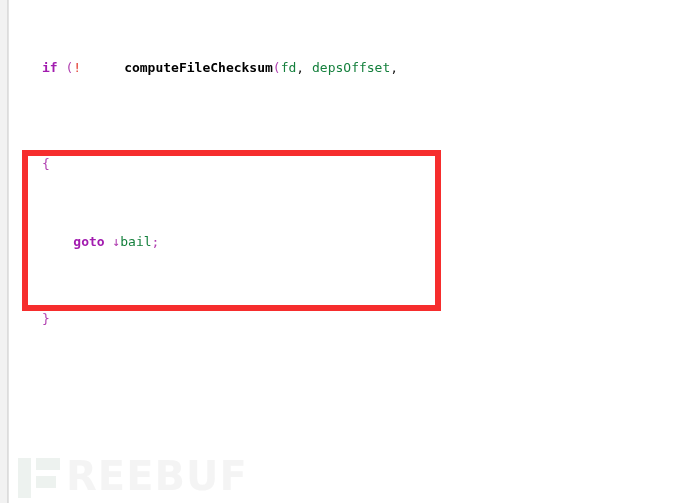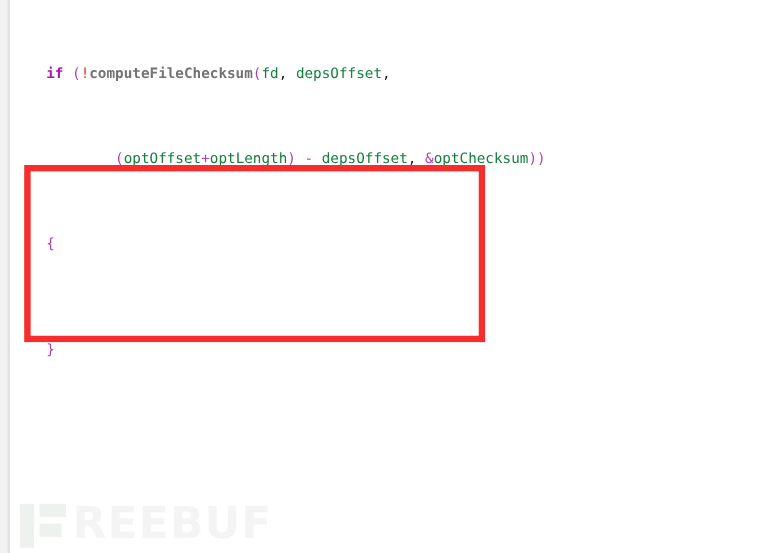--- a/index.html
+++ b/index.html
@@ -67,21 +67,21 @@
     white-space: pre;
   }
   .line {
     position: relative;
     height: 19.3px;
     padding-left: 42px;
     box-sizing: content-box;
   }
   
   .kw   { color: #a21caf; font-weight: bold; }   
-  .fn   { color: #737373; font-weight: bold; }   
+  .fn   { color: #000000; font-weight: bold; margin-left: 43px; }   
   .id   { color: #15803d; }                      
   .punc { color: #b03fb0; }                      
   .num  { color: #e23b2e; }                      
   .plain{ color: #222222; }
   
   .redbox {
     position: absolute;
     left: 22px;
     top: 150px;
     width: 419px;
@@ -110,24 +110,24 @@
     <span class="wm-bar wm-b1"></span>
     <span class="wm-bar wm-b2"></span>
     <span class="wm-bar wm-b3"></span>
     <span class="wm-text">REEBUF</span>
   </div>
 
   <div class="code">
 
     <div class="line"><span class="kw">if</span> <span class="punc">(</span><span class="num">!</span><span class="fn">computeFileChecksum</span><span class="punc">(</span><span class="id">fd</span><span class="plain">, </span><span class="id">depsOffset</span><span class="plain">,</span></div>
 
-    <div class="line">        <span class="punc">(</span><span class="id">optOffset</span><span class="punc">+</span><span class="id">optLength</span><span class="punc">)</span> <span class="punc">-</span> <span class="id">depsOffset</span><span class="plain">, </span><span class="punc">&amp;</span><span class="id">optChecksum</span><span class="punc">))</span></div>
 
     <div class="line"><span class="punc">{</span></div>
 
+    <div class="line">    <span class="kw">goto</span> <span class="punc">↓</span><span class="id">bail</span><span class="punc">;</span></div>
 
     <div class="line"><span class="punc">}</span></div>
 
     <div class="line"> </div>
 
     
 
     
 
     

